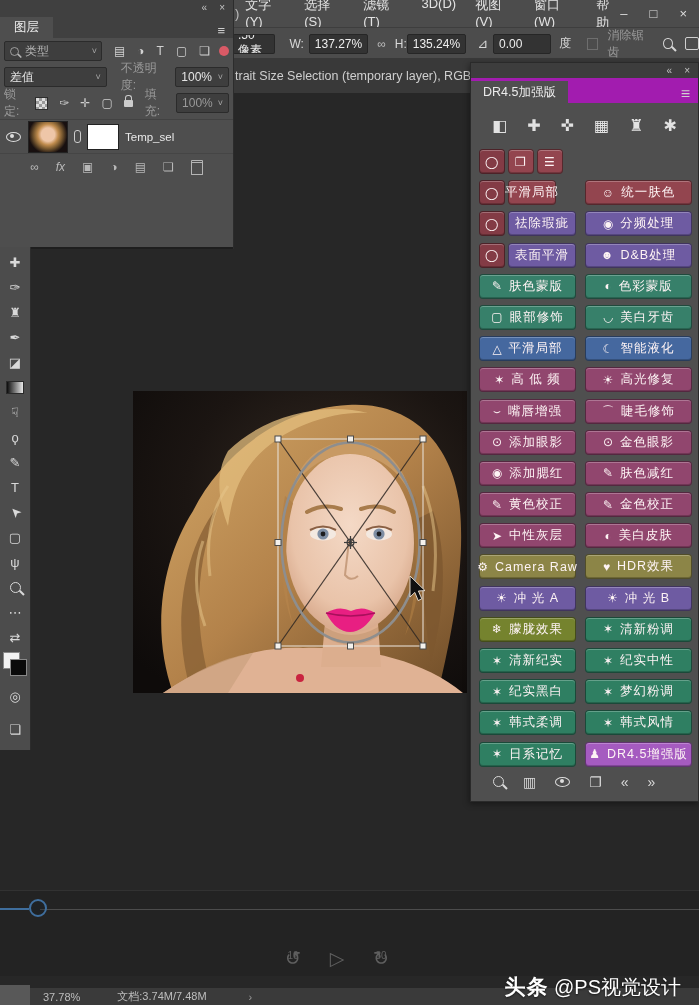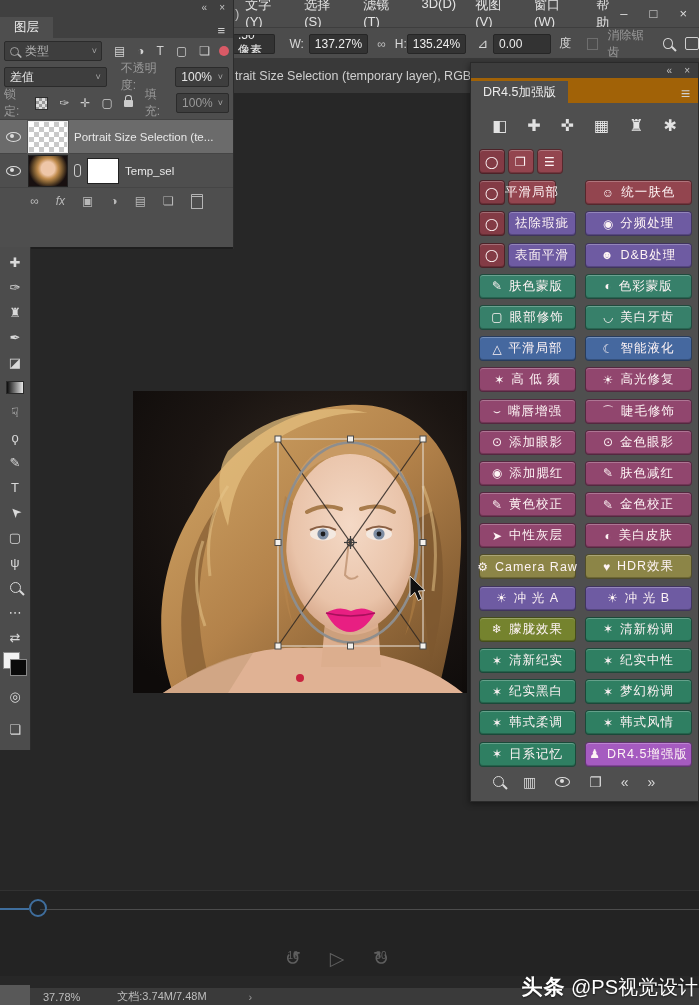--- a/index.html
+++ b/index.html
@@ -78,21 +78,21 @@
   .mag::after{content:"";position:absolute;width:6px;height:1.6px;background:currentColor;
       transform:rotate(45deg);right:-5px;bottom:-2px;}
   
   #photo{left:133px;top:391px;width:334px;height:302px;}
   #overlay{left:133px;top:391px;width:334px;height:302px;pointer-events:none;}
   
   #drpanel{left:470px;top:62px;width:229px;height:740px;background:#4f4f4f;
       border:1px solid #2a2a2a;box-sizing:border-box;box-shadow:-1px 2px 6px rgba(0,0,0,.4);}
   #drpanel .phead{height:15px;background:#3d3d3d;display:flex;justify-content:flex-end;
       align-items:center;gap:12px;padding-right:8px;color:#c2c2c2;font-size:10px;}
-  #drpanel .ptabs{height:25px;background:#a16207;display:flex;align-items:flex-end;}
+  #drpanel .ptabs{height:25px;background:#a21caf;display:flex;align-items:flex-end;}
   #drpanel .ptab{background:#4f4f4f;height:22px;padding:0 12px;display:flex;align-items:center;
       color:#ececec;font-size:12.5px;}
   #drpanel .pmenu{margin-left:auto;margin-right:8px;color:#d0d0d0;}
   #drtools{display:flex;justify-content:center;gap:20px;align-items:center;height:44px;
       color:#e2e2e2;font-size:16px;}
   #drgrid{display:flex;flex-direction:column;gap:6.2px;padding:2px 0 0 8px;}
   .drrow{display:flex;gap:3px;height:25px;}
   .drbtn{border-radius:4px;border:1px solid rgba(0,0,0,.42);box-sizing:border-box;
       box-shadow:inset 0 1px 0 rgba(255,255,255,.26), inset 0 -1px 0 rgba(0,0,0,.22);
       display:flex;align-items:center;justify-content:center;gap:6px;color:#fdf3f4;
@@ -109,21 +109,21 @@
   #player{left:280px;top:941px;width:140px;height:34px;display:flex;gap:18px;align-items:center;
       color:#5f5f5f;font-size:19px;}
   .pbtn{position:relative;display:flex;align-items:center;justify-content:center;width:26px;}
   .pbtn small{position:absolute;font-size:10px;top:3px;color:#5f5f5f;}
   #blc{left:0;top:985px;width:30px;height:20px;background:#585858;}
   #statusbar{left:30px;top:988px;width:669px;height:17px;background:#3a3a3a;display:flex;
       align-items:center;font-size:11px;color:#bdbdbd;}
   #statusbar .z{margin-left:13px;}
   #statusbar .d{margin-left:37px;}
   #statusbar .a{margin-left:42px;color:#9a9a9a;}
-  #watermark{right:1px;top:973px;color:#fff;font-size:20px;white-space:nowrap;
+  #watermark{right:18px;top:973px;color:#fff;font-size:20px;white-space:nowrap;
       text-shadow:0 1px 2px rgba(0,0,0,.6);}
   #watermark b{font-weight:900;font-size:21px;letter-spacing:1px;}
   .rotUL{display:inline-block;transform:rotate(-135deg);}
 </style>
 </head>
 <body>
 
 <div id="app">
 
   <div class="abs" id="menubar">
@@ -298,27 +298,20 @@
           <span>▢</span>
           <span class="mini-lock"></span>
         </div>
       <span class="dimlab" style="margin-left:6px;">填充:</span>
       <div class="selbox" style="width:42px;color:#9a9a9a;">
         <span>100%</span>
         <span class="caret">˅</span>
       </div>
     </div>
     <div class="layer-list" id="layer-list">
-        <div class="layer-row sel">
-          <span class="eyecol">
-            <span class="vis-eye"></span>
-          </span>
-          <span class="thumb checker"></span>
-          <span class="lname">Portrait Size Selection (te...</span>
-        </div>
         <div class="layer-row">
           <span class="eyecol">
             <span class="vis-eye"></span>
           </span>
           <span class="thumb photo"></span>
           <span class="chain"></span>
           <span class="maskthumb"></span>
           <span class="lname">Temp_sel</span>
         </div>
       </div>

